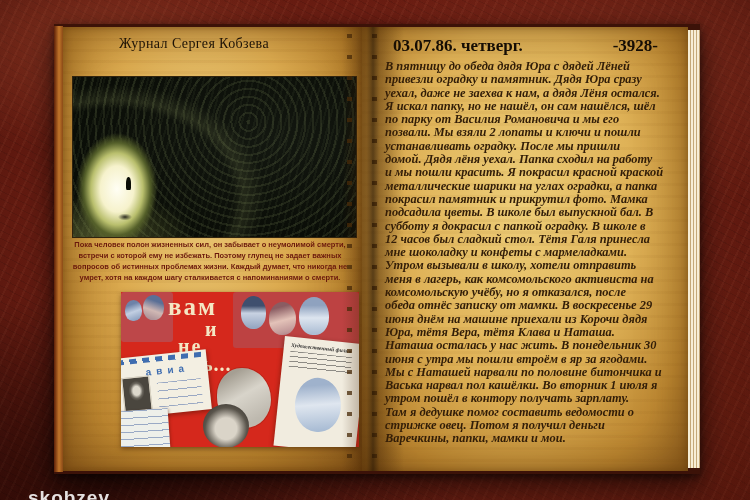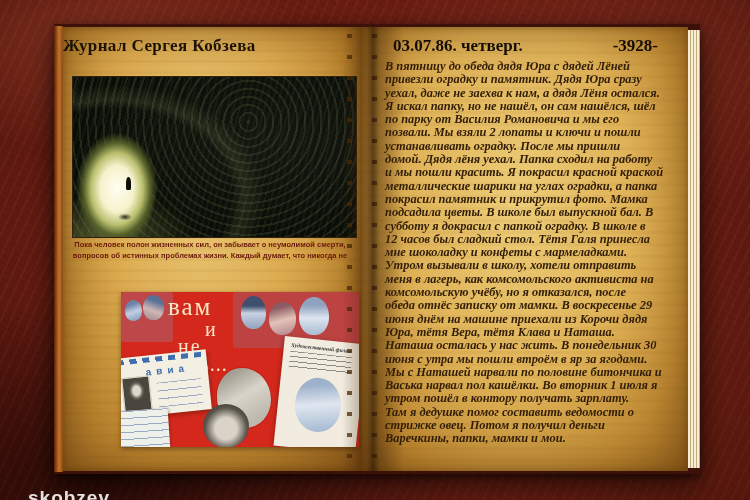--- a/index.html
+++ b/index.html
@@ -31,42 +31,42 @@
       radial-gradient(ellipse at 48% 40%, #edcd78 0%, #dfb257 48%, #bd8832 78%, #906020 100%);
     box-shadow:inset 0 0 46px rgba(96,54,6,.55), inset 0 0 8px rgba(70,35,0,.4);}
   .page-stack{position:absolute;left:634px;top:6px;width:12px;height:438px;
     background:repeating-linear-gradient(to right,#f7eed6 0 2px,#c4a878 2px 3px);}
   .spine-shadow{position:absolute;left:288px;top:3px;width:62px;height:444px;pointer-events:none;
     background:linear-gradient(to right, transparent 0%, rgba(62,32,4,.38) 40%, rgba(30,15,2,.62) 50%, rgba(62,32,4,.38) 60%, transparent 100%);}
   .binding{position:absolute;top:10px;width:5px;height:430px;
     background:repeating-linear-gradient(to bottom, rgba(72,42,8,.75) 0 4px, transparent 4px 21px);}
   .binding.l{left:293px}.binding.r{left:318px}
   
-  .journal-title{position:absolute;left:0;top:9px;width:262px;text-align:left;
-    font-size:17px;font-weight:bold;color:#1d1206;letter-spacing:.4px;}
+  .journal-title{position:absolute;left:0;top:9px;width:262px;text-align:center;
+    font-size:14px;font-weight:normal;color:#1d1206;letter-spacing:.4px;}
   .photo{position:absolute;left:9px;top:49px;width:283px;height:160px;
     border:1px solid #30230e;
     background:
       radial-gradient(ellipse 10px 5px at 52px 140px, rgba(0,0,0,.8), transparent 70%),
       radial-gradient(ellipse 52px 72px at 44px 112px, #fffef4 0%, #f6f2cc 32%, #b9bf6d 50%, #55602a 64%, transparent 78%),
       radial-gradient(ellipse 130px 60px at 30px 158px, rgba(150,160,80,.45), transparent 70%),
       radial-gradient(ellipse 230px 170px at 40px 120px, transparent 52%, rgba(150,160,100,.16) 57%, transparent 66%),
       repeating-radial-gradient(circle at 62% 28%, rgba(150,165,105,.14) 0 2px, transparent 2px 8px),
       repeating-linear-gradient(105deg, rgba(120,140,90,.08) 0 2px, transparent 2px 6px),
       radial-gradient(ellipse at 70% 40%, #131710 0%, #0a0d07 70%);}
   .figure-silhouette{position:absolute;left:53px;top:100px;width:5px;height:13px;
     background:#0b0d06;border-radius:45% 45% 20% 20%;}
   .photo-caption{position:absolute;left:6px;top:212px;width:282px;text-align:center;
     font-family:"Liberation Sans",sans-serif;
     font-size:7.5px;font-weight:bold;color:var(--caption-red,#6a180c);}
   .photo-caption div{line-height:11px;white-space:nowrap;}
   
   .poster{position:absolute;left:58px;top:265px;width:238px;height:155px;
     background:var(--poster-red,#d5281c);box-shadow:0 2px 5px rgba(60,25,0,.5);overflow:hidden;}
-  .pt{position:absolute;color:var(--poster-cream,#f4e7c4);font-weight:normal;line-height:1;}
+  .pt{position:absolute;color:var(--poster-cream,#f4e7c4);font-weight:bold;line-height:1;}
   .pt1{left:47px;top:2px;font-size:25px;letter-spacing:2px;}
   .pt2{left:84px;top:27px;font-size:20px;}
   .pt3{left:57px;top:44px;font-size:20px;letter-spacing:2px;}
   .pt4{left:13px;top:62px;font-size:20px;letter-spacing:1px;}
   .wash{position:absolute;border-radius:3px;}
   .wash.couple{left:0;top:0;width:52px;height:50px;background:rgba(130,155,190,.28);}
   .wash.trio{left:112px;top:0;width:126px;height:56px;background:rgba(120,145,180,.25);}
   .face{position:absolute;border-radius:50% 50% 46% 46%;}
   .f-c1{left:4px;top:8px;width:17px;height:21px;background:linear-gradient(160deg,#6d82a8 25%,#c2cfe2 55%,#8ba0c0 90%);}
   .f-c2{left:22px;top:3px;width:21px;height:25px;background:linear-gradient(200deg,#5a6f96 28%,#d0b8b4 60%,#a58a92 95%);}
@@ -120,21 +120,23 @@
 
     <div class="page left">
       <div class="journal-title">Журнал Сергея Кобзева</div>
 
       <div class="photo">
         <div class="figure-silhouette"></div>
       </div>
 
       <div class="photo-caption">
           <div>Пока человек полон жизненных сил, он забывает о неумолимой смерти,</div>
+          <div>встречи с которой ему не избежать. Поэтому глупец не задает важных</div>
           <div>вопросов об истинных проблемах жизни. Каждый думает, что никогда не</div>
+          <div>умрет, хотя на каждом шагу сталкивается с напоминаниями о смерти.</div>
         </div>
 
       <div class="poster">
         <div class="wash couple">
           <div class="face f-c1"></div>
           <div class="face f-c2"></div>
         </div>
         <div class="wash trio"></div>
         <div class="face f-t1"></div>
         <div class="face f-t2"></div>

